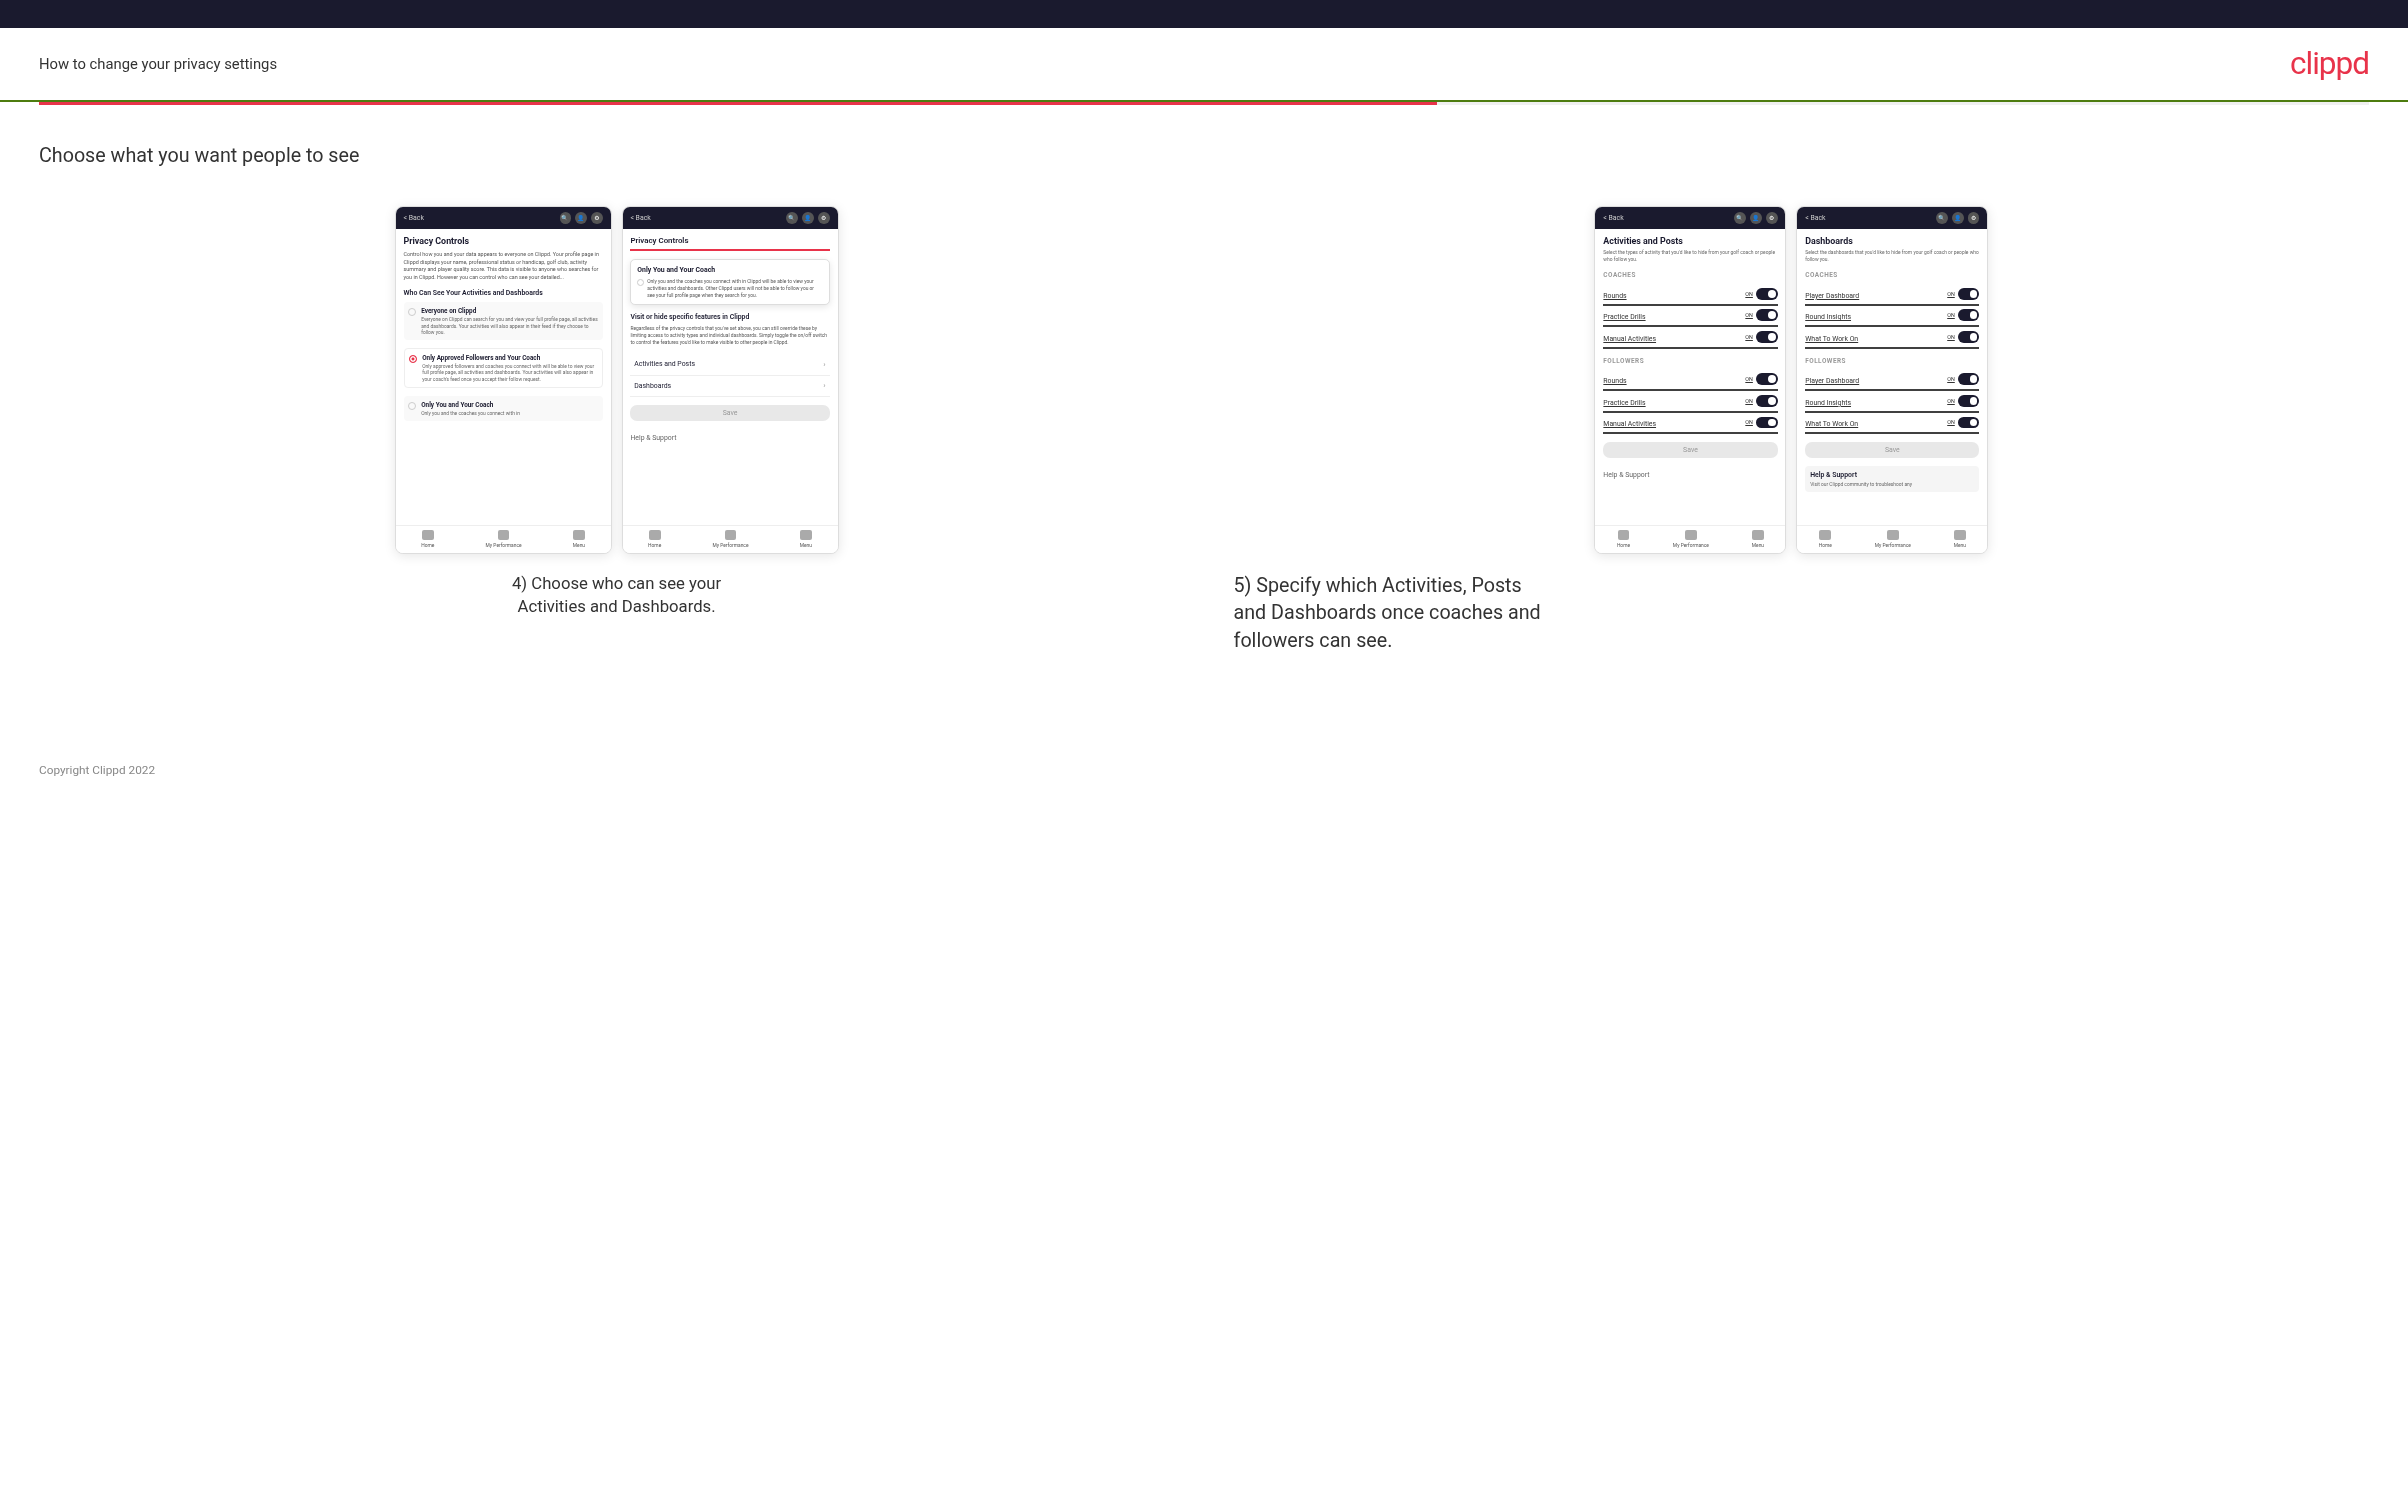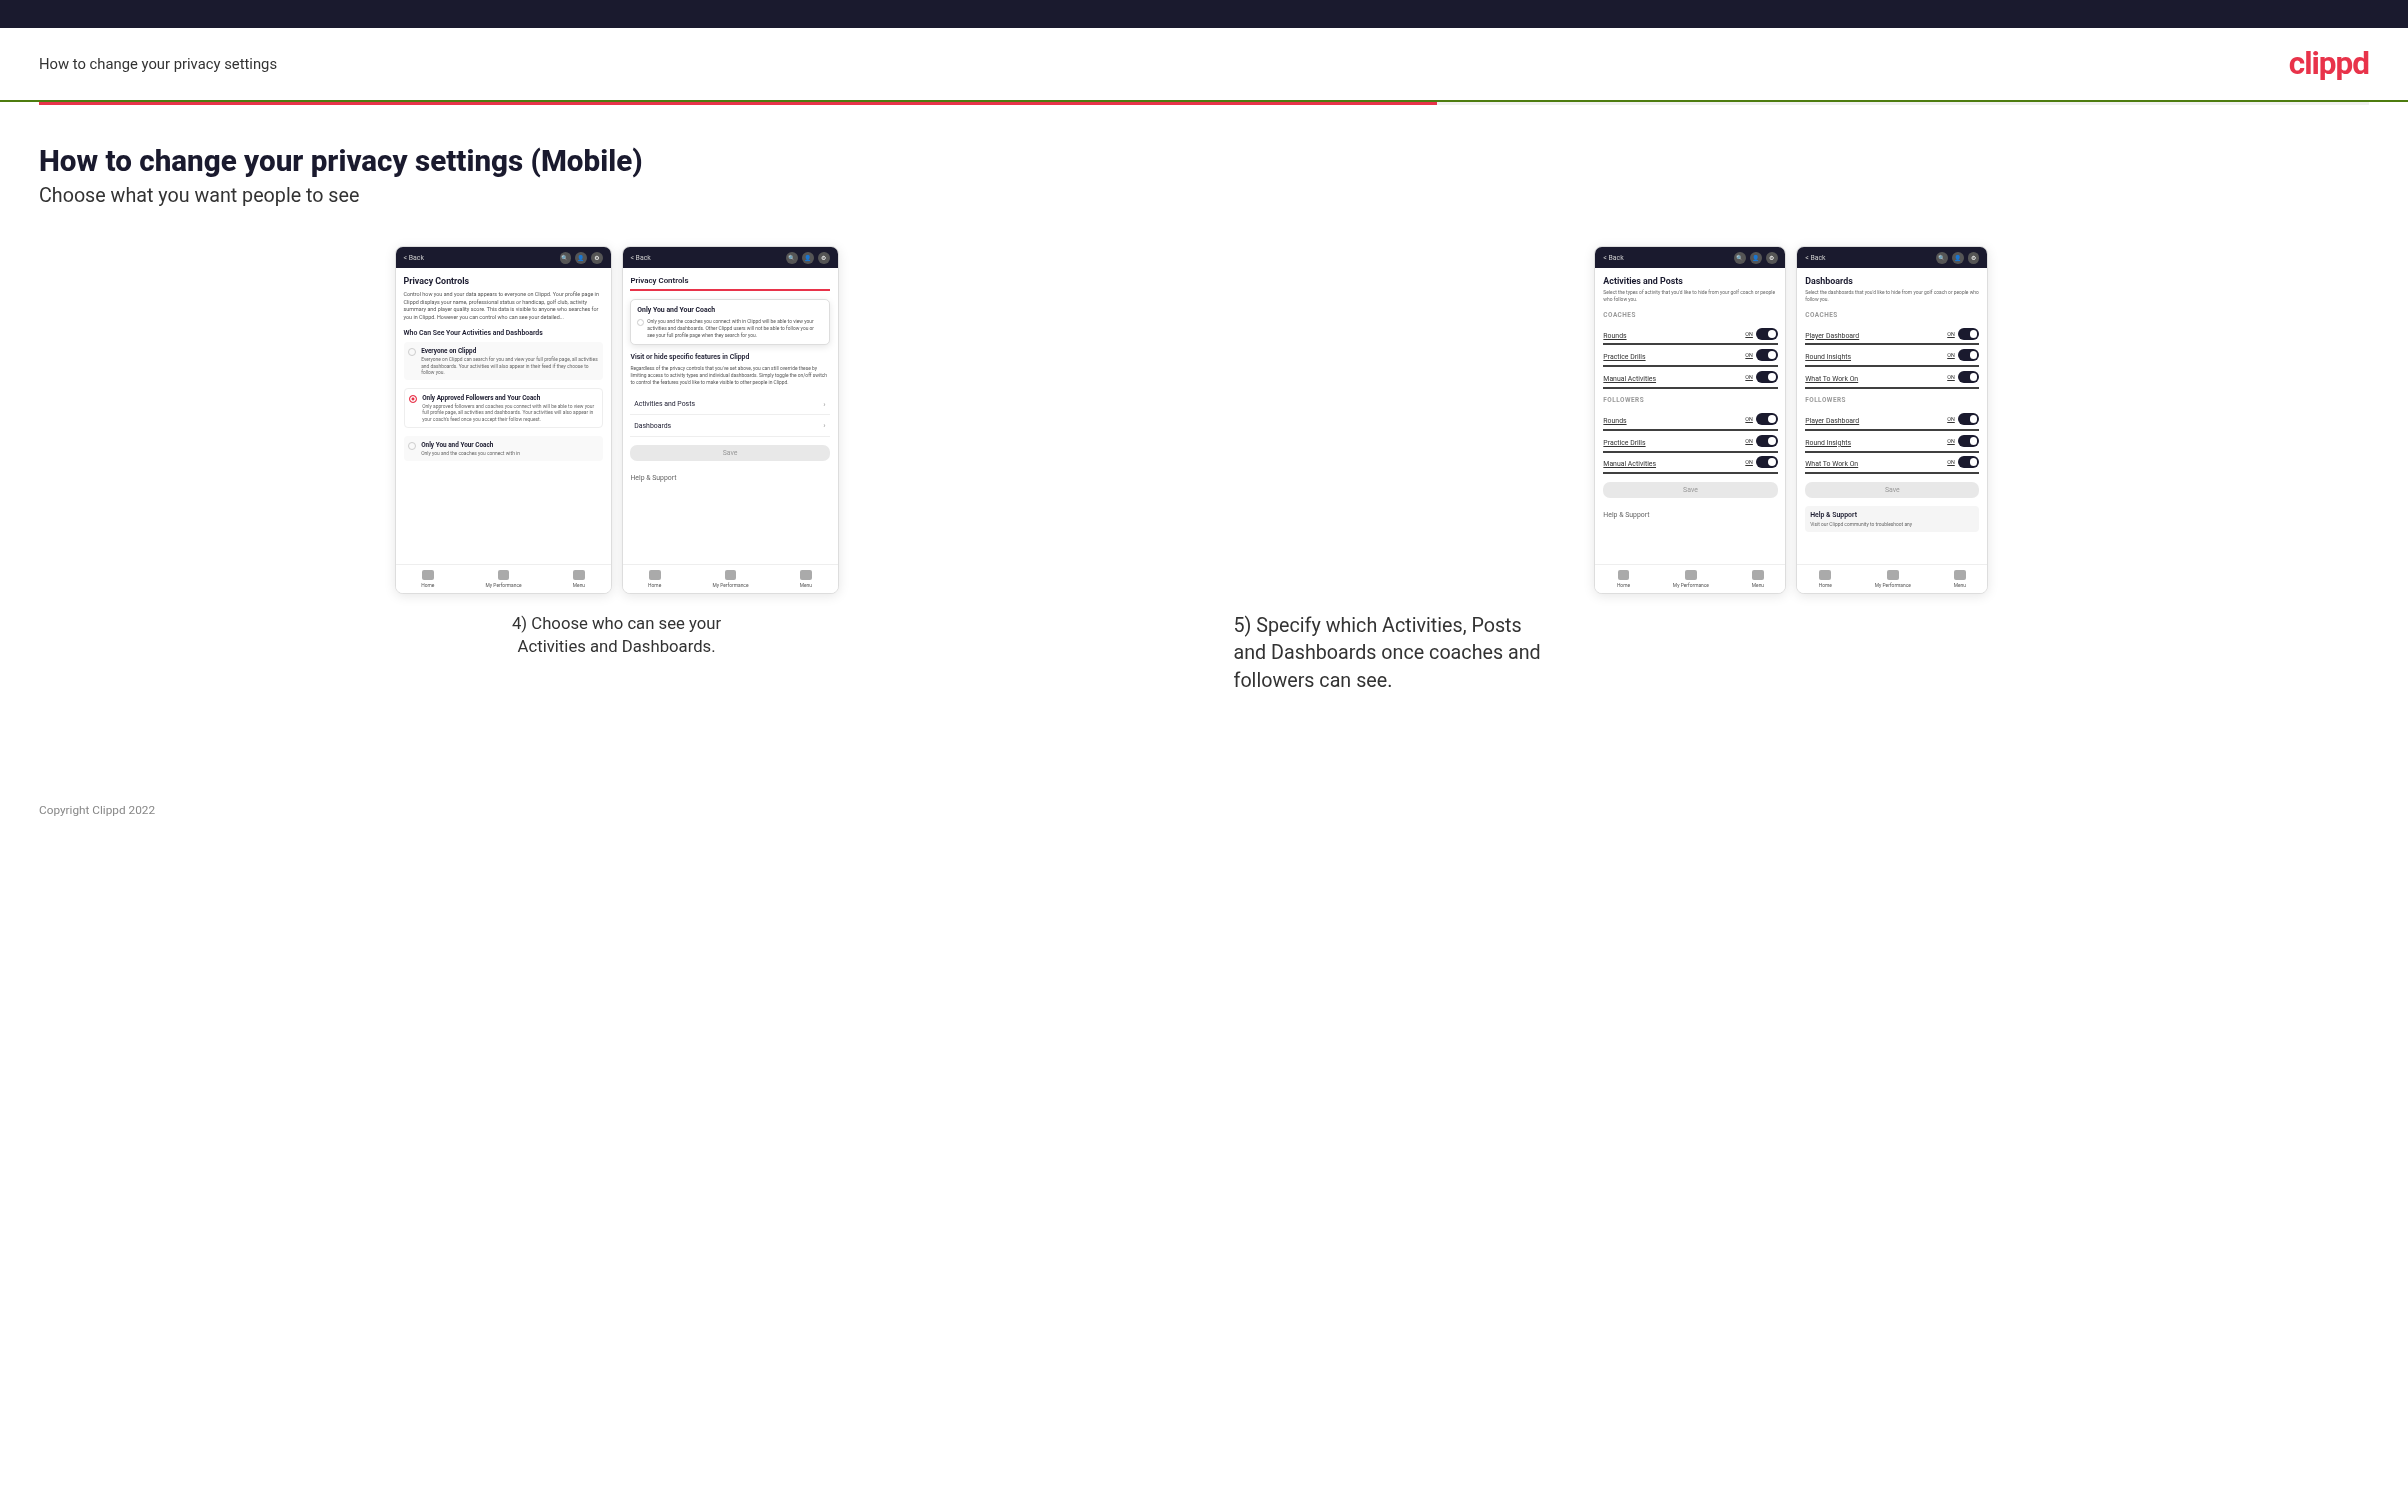--- a/index.html
+++ b/index.html
@@ -24,21 +24,21 @@
       justify-content: space-between;
       padding: 17.7px 39px;
       border-bottom: 2px solid #4d7c0f;
     }
     .header-title {
       font-size: 14.8px;
       color: #333;
     }
     .logo {
       font-size: 31.5px;
-      font-weight: 700;
+      font-weight: 400;
       color: #e8334a;
       letter-spacing: -1px;
     }
 
     
     .divider {
       height: 3px;
       background: linear-gradient(to right, #e8334a 60%, #f0f0f0 60%);
       margin: 0 39px;
     }
@@ -383,21 +383,20 @@
 
 <div class="header">
   <span class="header-title">How to change your privacy settings</span>
   <span class="logo">clippd</span>
 </div>
 
 <div class="divider"></div>
 
 <div class="main">
 
-  <h1 class="page-heading">How to change your privacy settings (Mobile)</h1>
   <p class="page-subheading">Choose what you want people to see</p>
 
   <div class="screenshots-row">
 
     <div class="screenshot-group" style="flex:2; flex-direction:column; align-items:center;">
       <div class="screens-container">
 
         <div class="phone-screen">
           <div class="phone-nav">
             <div class="phone-nav-left">

